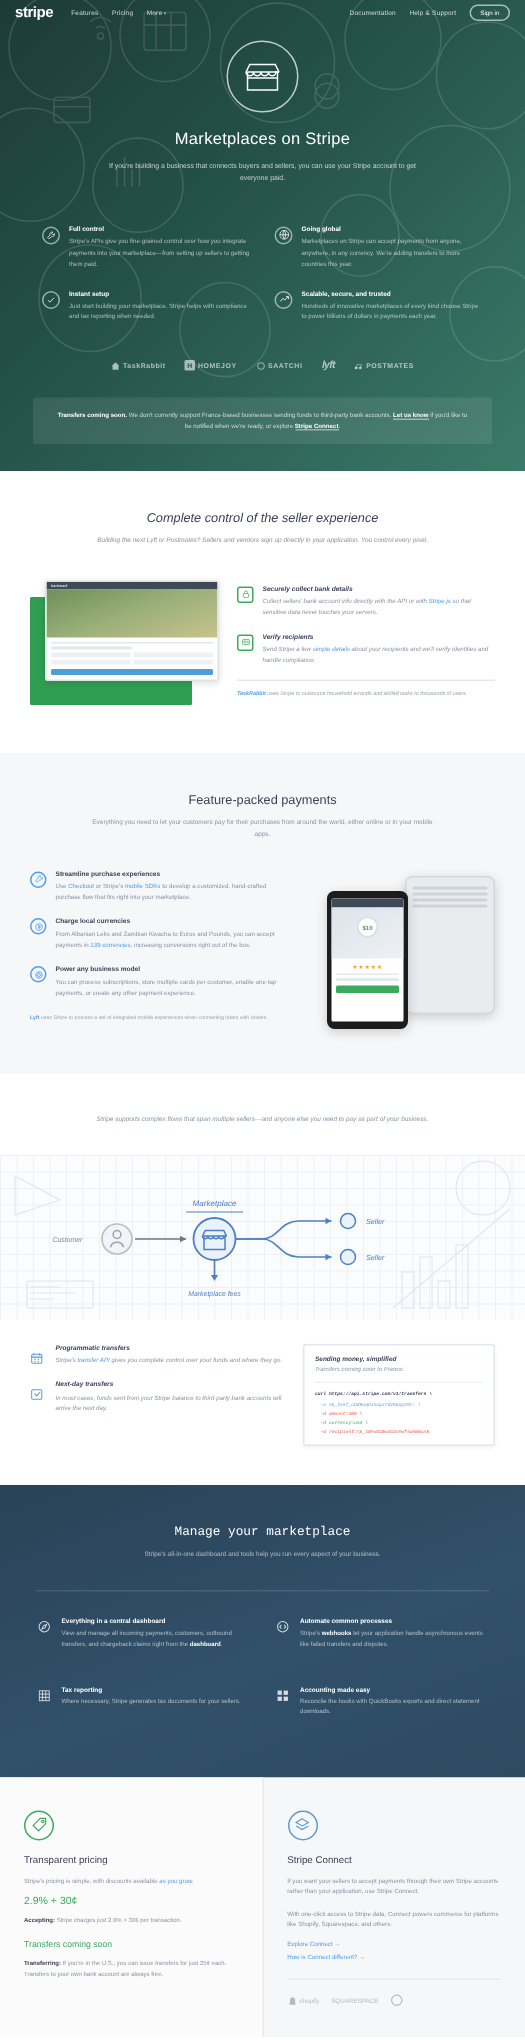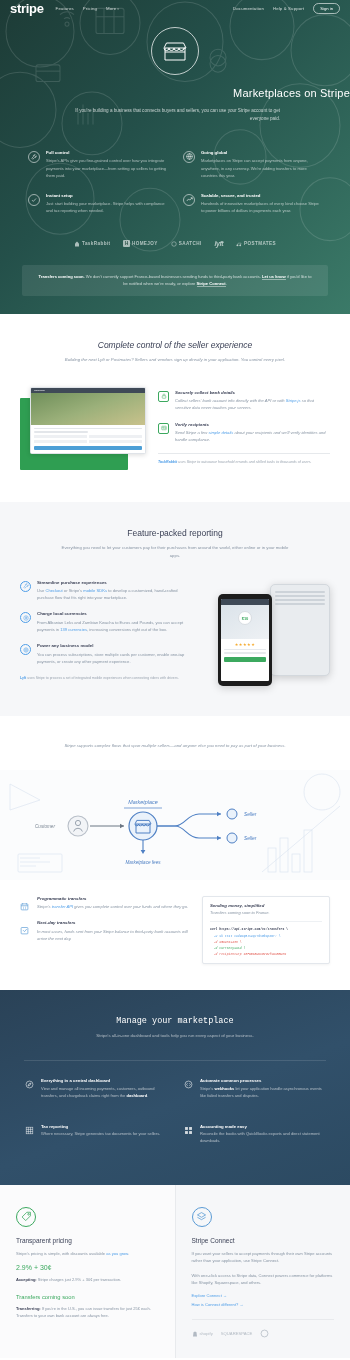--- a/index.html
+++ b/index.html
@@ -21,37 +21,37 @@
   }
   .hero-bg { position: absolute; inset: 0; opacity: .13; }
   .hero-bg svg { width: 100%; height: 100%; display: block; }
 
   .nav {
     position: relative; z-index: 3;
     display: flex; align-items: center;
     height: 17px; padding: 0 10px;
   }
   .logo {
-    font-weight: bold; color: #fff; font-size: 13px;
+    font-weight: bold; color: #fff; font-size: 10px;
     letter-spacing: -.3px; margin-right: 12px;
   }
   .nav-left { display: flex; align-items: center; gap: 9px; }
   .nav-right { margin-left: auto; display: flex; align-items: center; gap: 9px; }
   .nav-link {
     color: rgba(255,255,255,.78); font-size: 4.3px; letter-spacing: .15px;
     white-space: nowrap;
   }
   .signin-btn {
     color: #fff; font-size: 4.2px;
     border: .6px solid rgba(255,255,255,.6);
     border-radius: 7px; padding: 2px 6px; white-space: nowrap;
   }
   .caret { font-size: 3.2px; margin-left: 1px; opacity: .7; }
 
-  .hero-inner { position: relative; z-index: 2; text-align: right; padding-top: 10px; }
+  .hero-inner { position: relative; z-index: 2; text-align: center; padding-top: 10px; }
   .hero-badge {
     width: 48px; height: 48px; border-radius: 50%;
     border: 1px solid rgba(255,255,255,.72);
     margin: 0 auto 12px; display: flex; align-items: center; justify-content: center;
   }
   .hero-title {
     color: #fff; font-size: 11px; font-weight: normal;
     letter-spacing: .2px; margin-bottom: 8px;
   }
   .hero-sub {
@@ -460,21 +460,21 @@
       </div>
       <div class="quote">
         <b>TaskRabbit</b><span> uses Stripe to outsource household errands and skilled tasks to thousands of users.</span>
       </div>
     </div>
   </div>
 </section>
 
 <section class="sec bg-gray">
   <div class="sec-head">
-    <h2 class="sec-title">Feature-packed reporting</h2>
+    <h2 class="sec-title">Feature-packed payments</h2>
     <p class="sec-sub">Everything you need to let your customers pay for their purchases from around the world, either online or in your mobile apps.</p>
   </div>
   <div class="pay-wrap">
     <div class="pay-left">
       <div class="bullet">
         <div class="pay-ic">
           <svg width="6" height="6" viewBox="0 0 12 12" fill="none" stroke="#4f9ee8" stroke-width="1">
               <path d="M8.5 1.5a3 3 0 0 0-3.8 3.8L1.5 8.5l2 2 3.2-3.2a3 3 0 0 0 3.8-3.8L8.8 5.2 6.8 3.2z"></path>
             </svg>
         </div>

